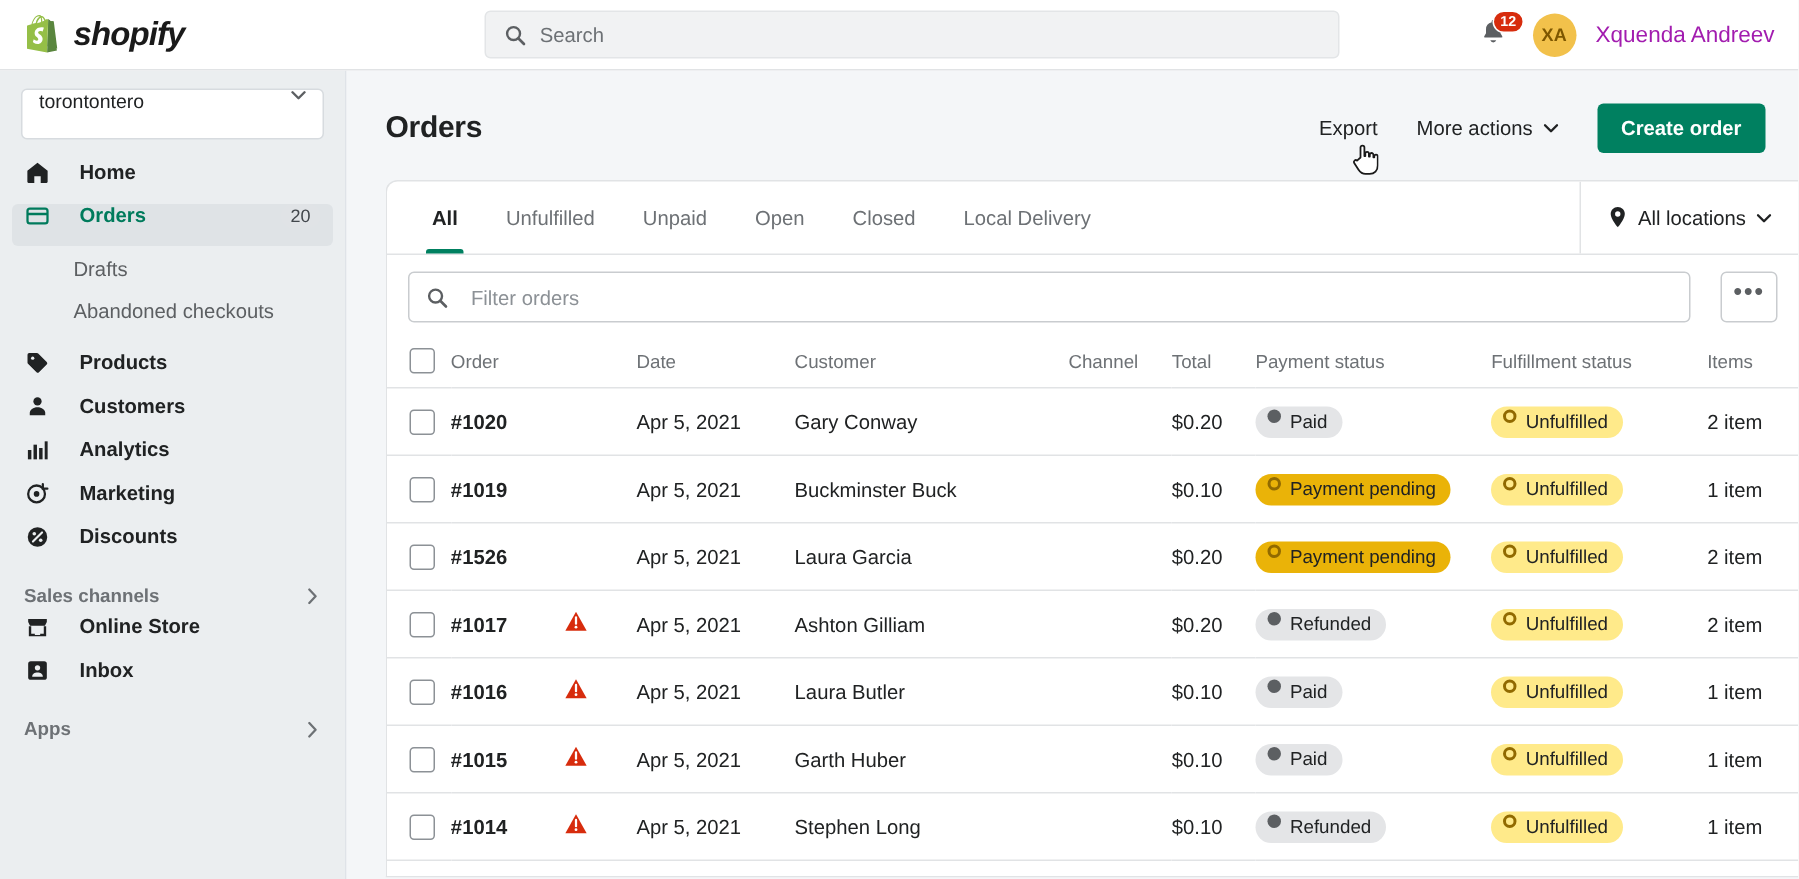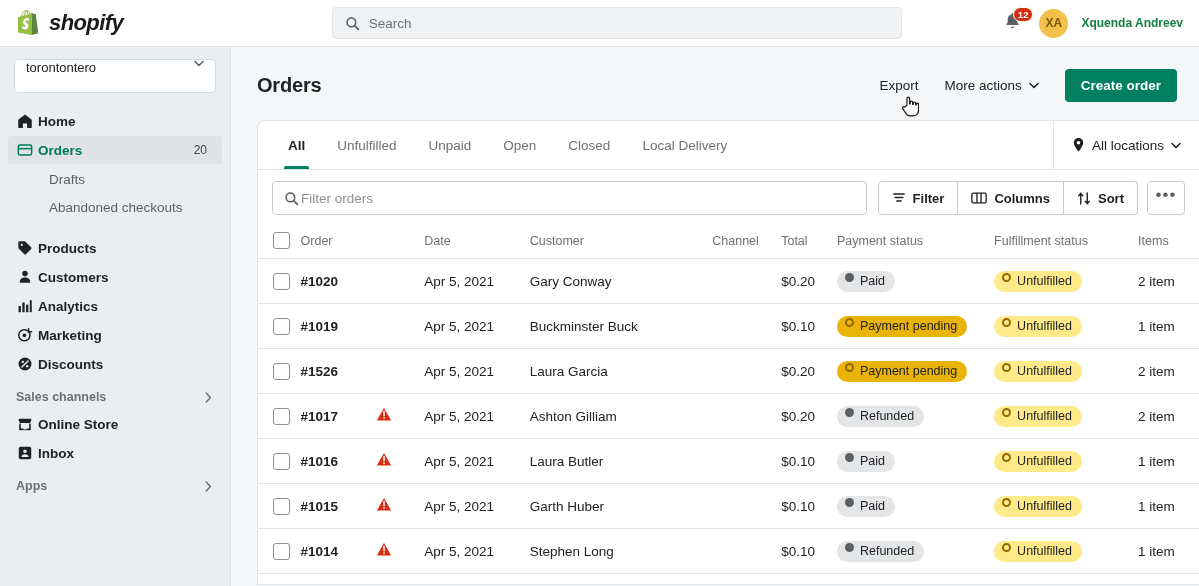--- a/index.html
+++ b/index.html
@@ -52,21 +52,21 @@
     display: flex; align-items: center; justify-content: center;
     padding: 0 4px; border: 1.5px solid #fff;
   }
   .avatar {
     width: 29px; height: 29px; border-radius: 50%;
     background: #f2c14b; color: #7e5700;
     font-size: 12px; font-weight: bold;
     display: flex; align-items: center; justify-content: center;
     letter-spacing: 0.2px;
   }
-  .user-name { font-size: 12px; color: #15803d; font-weight: bold; }
+  .user-name { font-size: 15px; color: #a21caf; }
 
   
   .body-row { flex: 1; display: flex; min-height: 0; }
 
   
   .sidebar {
     width: 231px; min-width: 231px;
     background: #ebeef0;
     border-right: 1px solid #dfe3e8;
     padding-top: 12px;
@@ -74,23 +74,23 @@
   }
   .store-switch {
     margin: 0 14px 14px 14px; height: 34px;
     background: #fff; border: 1px solid #d7dbdf; border-radius: 4px;
     display: flex; align-items: flex-start; justify-content: space-between;
     padding: 0 11px; cursor: pointer;
   }
   .store-switch .nm { font-size: 13px; color: #202223; }
   .nav-list { padding: 0 8px; }
   .nav-item {
-    display: flex; align-items: center;
+    display: flex; align-items: flex-start;
     height: 28px; padding: 0 8px; margin-bottom: 1px;
-    border-radius: 4px; cursor: pointer; gap: 4px;
+    border-radius: 4px; cursor: pointer; gap: 19px;
   }
   .nav-item .lbl { font-size: 13.5px; color: #202223; font-weight: bold; }
   .nav-item.active { background: #dfe3e6; }
   .nav-item.active .lbl { color: #007b5c; }
   .nav-item .count {
     margin-left: auto; font-size: 12px; color: #42474c;
     background: #e0e3e6; border-radius: 9px; padding: 1px 7px;
   }
   .nav-sub {
     font-size: 13.5px; color: #5c5f62;
@@ -154,21 +154,21 @@
   }
   .loc-wrap .lbl { font-size: 13.5px; color: #202223; }
 
   .filter-row {
     display: flex; align-items: center; gap: 0;
     padding: 11px 14px 11px 14px;
   }
   .filter-input {
     flex: 1; height: 34px;
     border: 1px solid #c9cccf; border-radius: 4px; background: #fff;
-    display: flex; align-items: center; gap: 2px; padding: 12px 11px;
+    display: flex; align-items: center; gap: 15px; padding: 12px 11px;
     margin-right: 11px;
   }
   .filter-input .ph { font-size: 13.5px; color: #8c9196; }
   .btn-group { display: flex; }
   .gbtn {
     height: 34px; display: flex; align-items: center; gap: 7px;
     padding: 0 13px; background: #fff;
     border: 1px solid #c9cccf;
     font-size: 13px; color: #202223; font-weight: bold;
     cursor: pointer; font-family: inherit;
@@ -451,42 +451,20 @@
         </div>
 
         <div class="filter-row">
           <div class="filter-input">
             <svg width="15" height="15" viewBox="0 0 16 16">
               <circle cx="6.8" cy="6.8" r="4.6" fill="none" stroke="#5c5f62" stroke-width="1.7"></circle>
               <line x1="10.3" y1="10.3" x2="14.2" y2="14.2" stroke="#5c5f62" stroke-width="1.9" stroke-linecap="round"></line>
             </svg>
             <span class="ph">Filter orders</span>
           </div>
-          <div class="btn-group">
-            <button class="gbtn">
-              <svg width="14" height="14" viewBox="0 0 16 16">
-                <path d="M2 3.5h12M3.5 7.5h9M5.5 11.5h5" stroke="#202223" stroke-width="1.6" stroke-linecap="round"></path>
-              </svg>
-              <span>Filter</span>
-            </button>
-            <button class="gbtn">
-              <svg width="16" height="14" viewBox="0 0 18 14">
-                <rect x="1" y="1.5" width="16" height="11" rx="1.3" fill="none" stroke="#202223" stroke-width="1.5"></rect>
-                <path d="M6.7 1.5v11M11.3 1.5v11" stroke="#202223" stroke-width="1.5"></path>
-              </svg>
-              <span>Columns</span>
-            </button>
-            <button class="gbtn">
-              <svg width="14" height="15" viewBox="0 0 15 16">
-                <path d="M4 14V2.5M4 2.5L1.8 5M4 2.5L6.2 5" stroke="#202223" stroke-width="1.5" stroke-linecap="round" stroke-linejoin="round"></path>
-                <path d="M11 2v11.5M11 13.5L8.8 11M11 13.5L13.2 11" stroke="#202223" stroke-width="1.5" stroke-linecap="round" stroke-linejoin="round"></path>
-              </svg>
-              <span>Sort</span>
-            </button>
-          </div>
           <div class="dots-btn">•••</div>
         </div>
 
         <table>
           <thead>
             <tr>
               <th class="c-check">
                 <span class="cb"></span>
               </th>
               <th class="c-order">Order</th>

